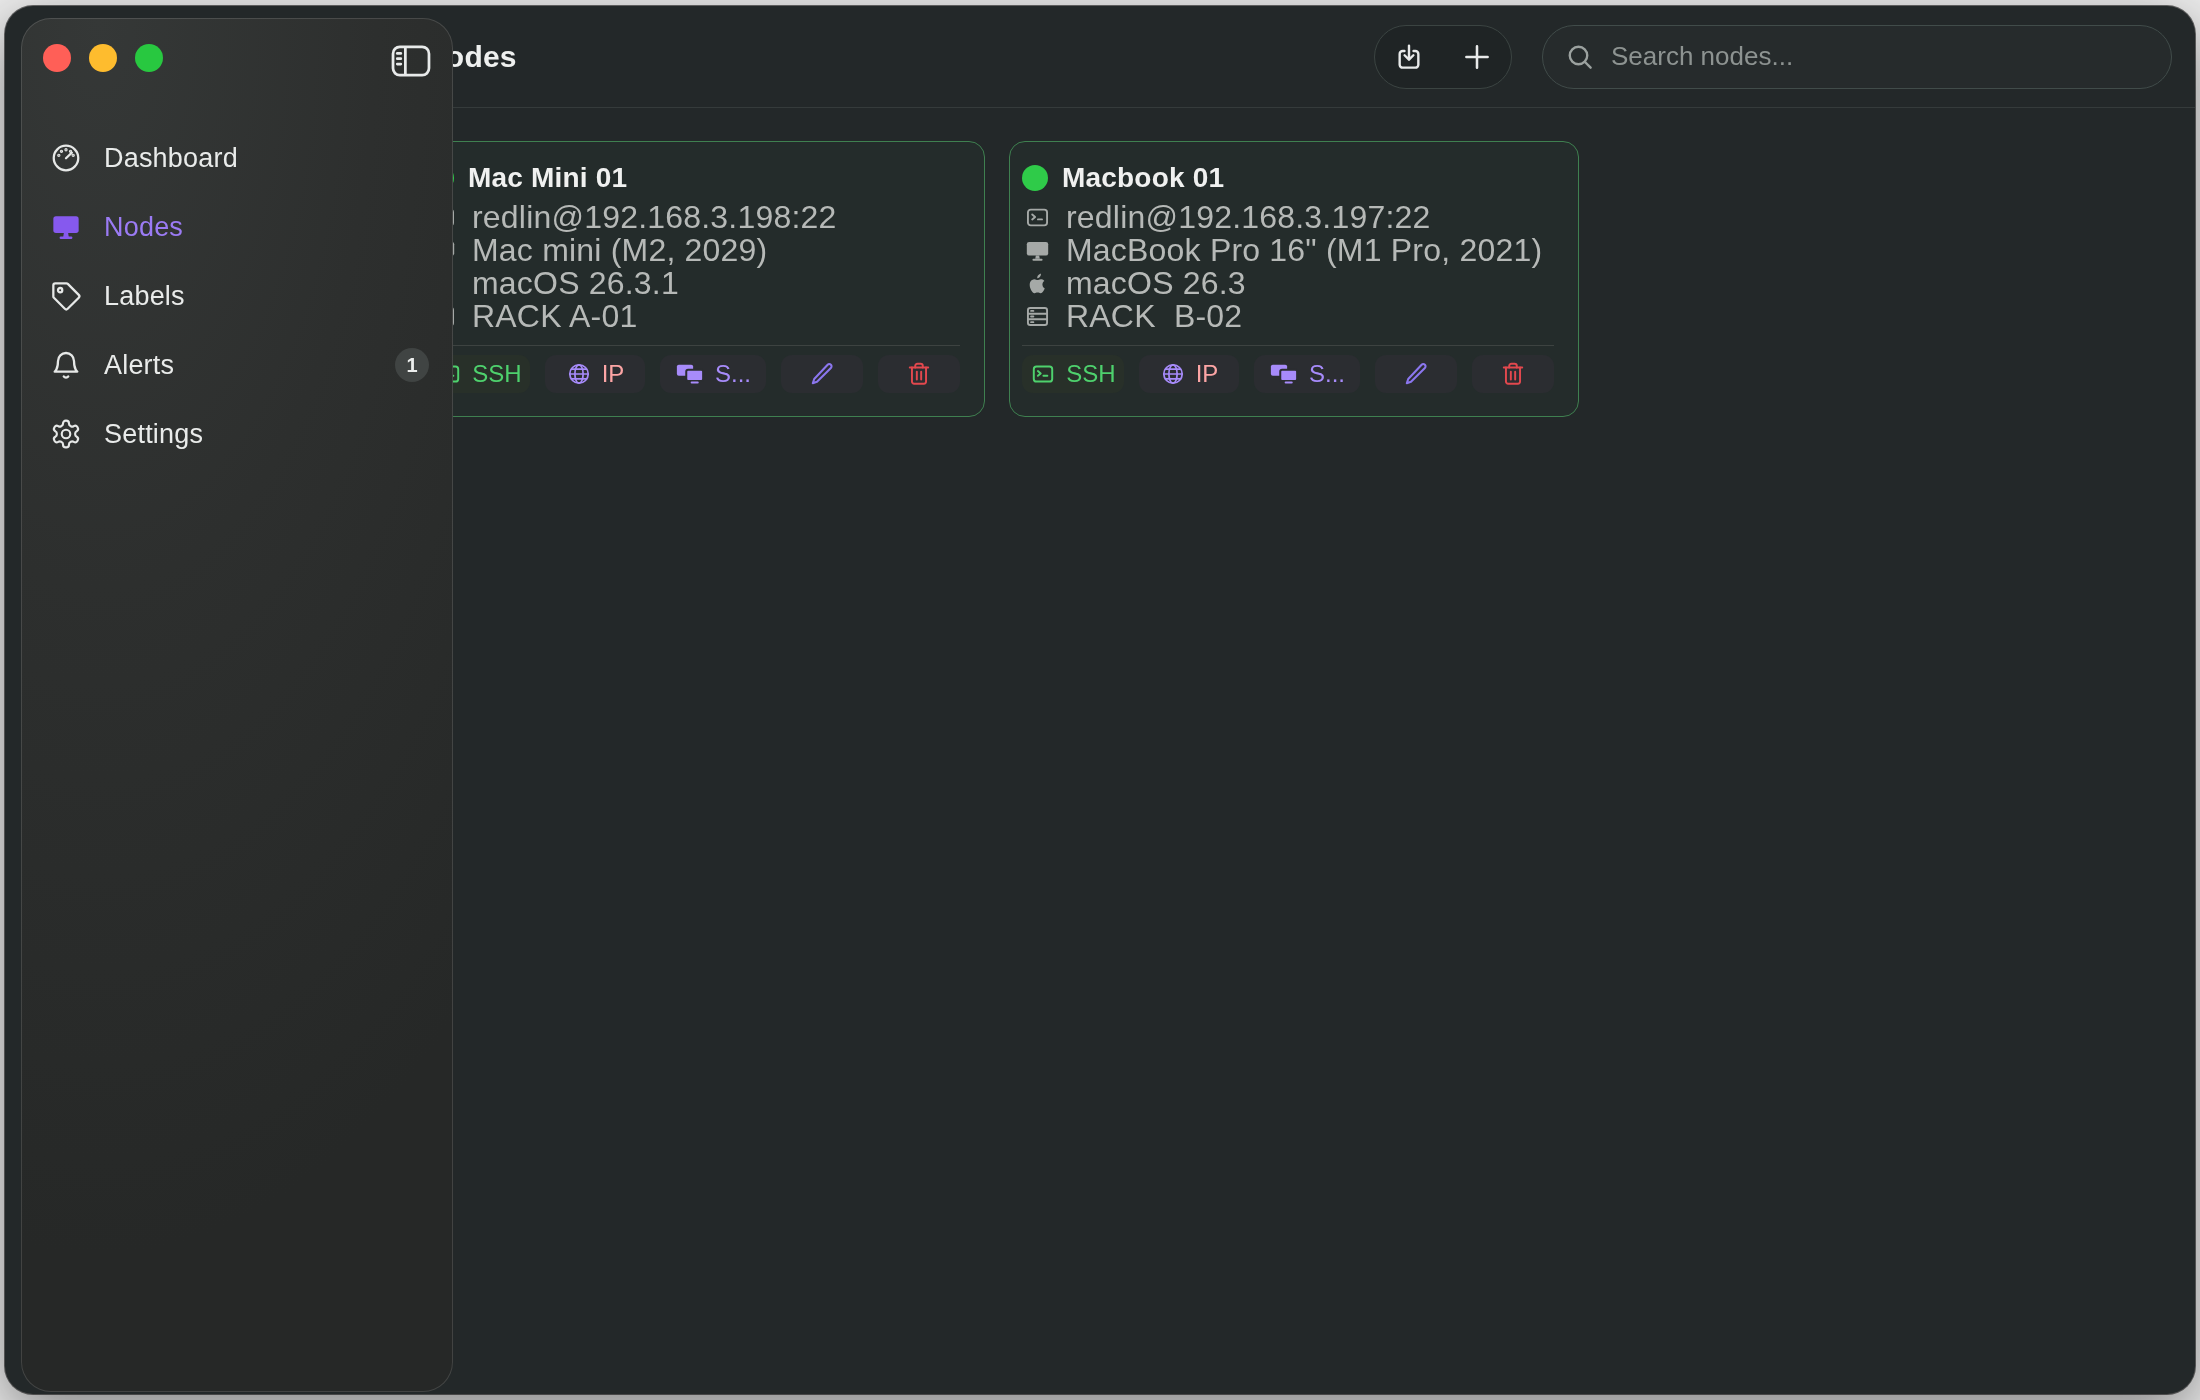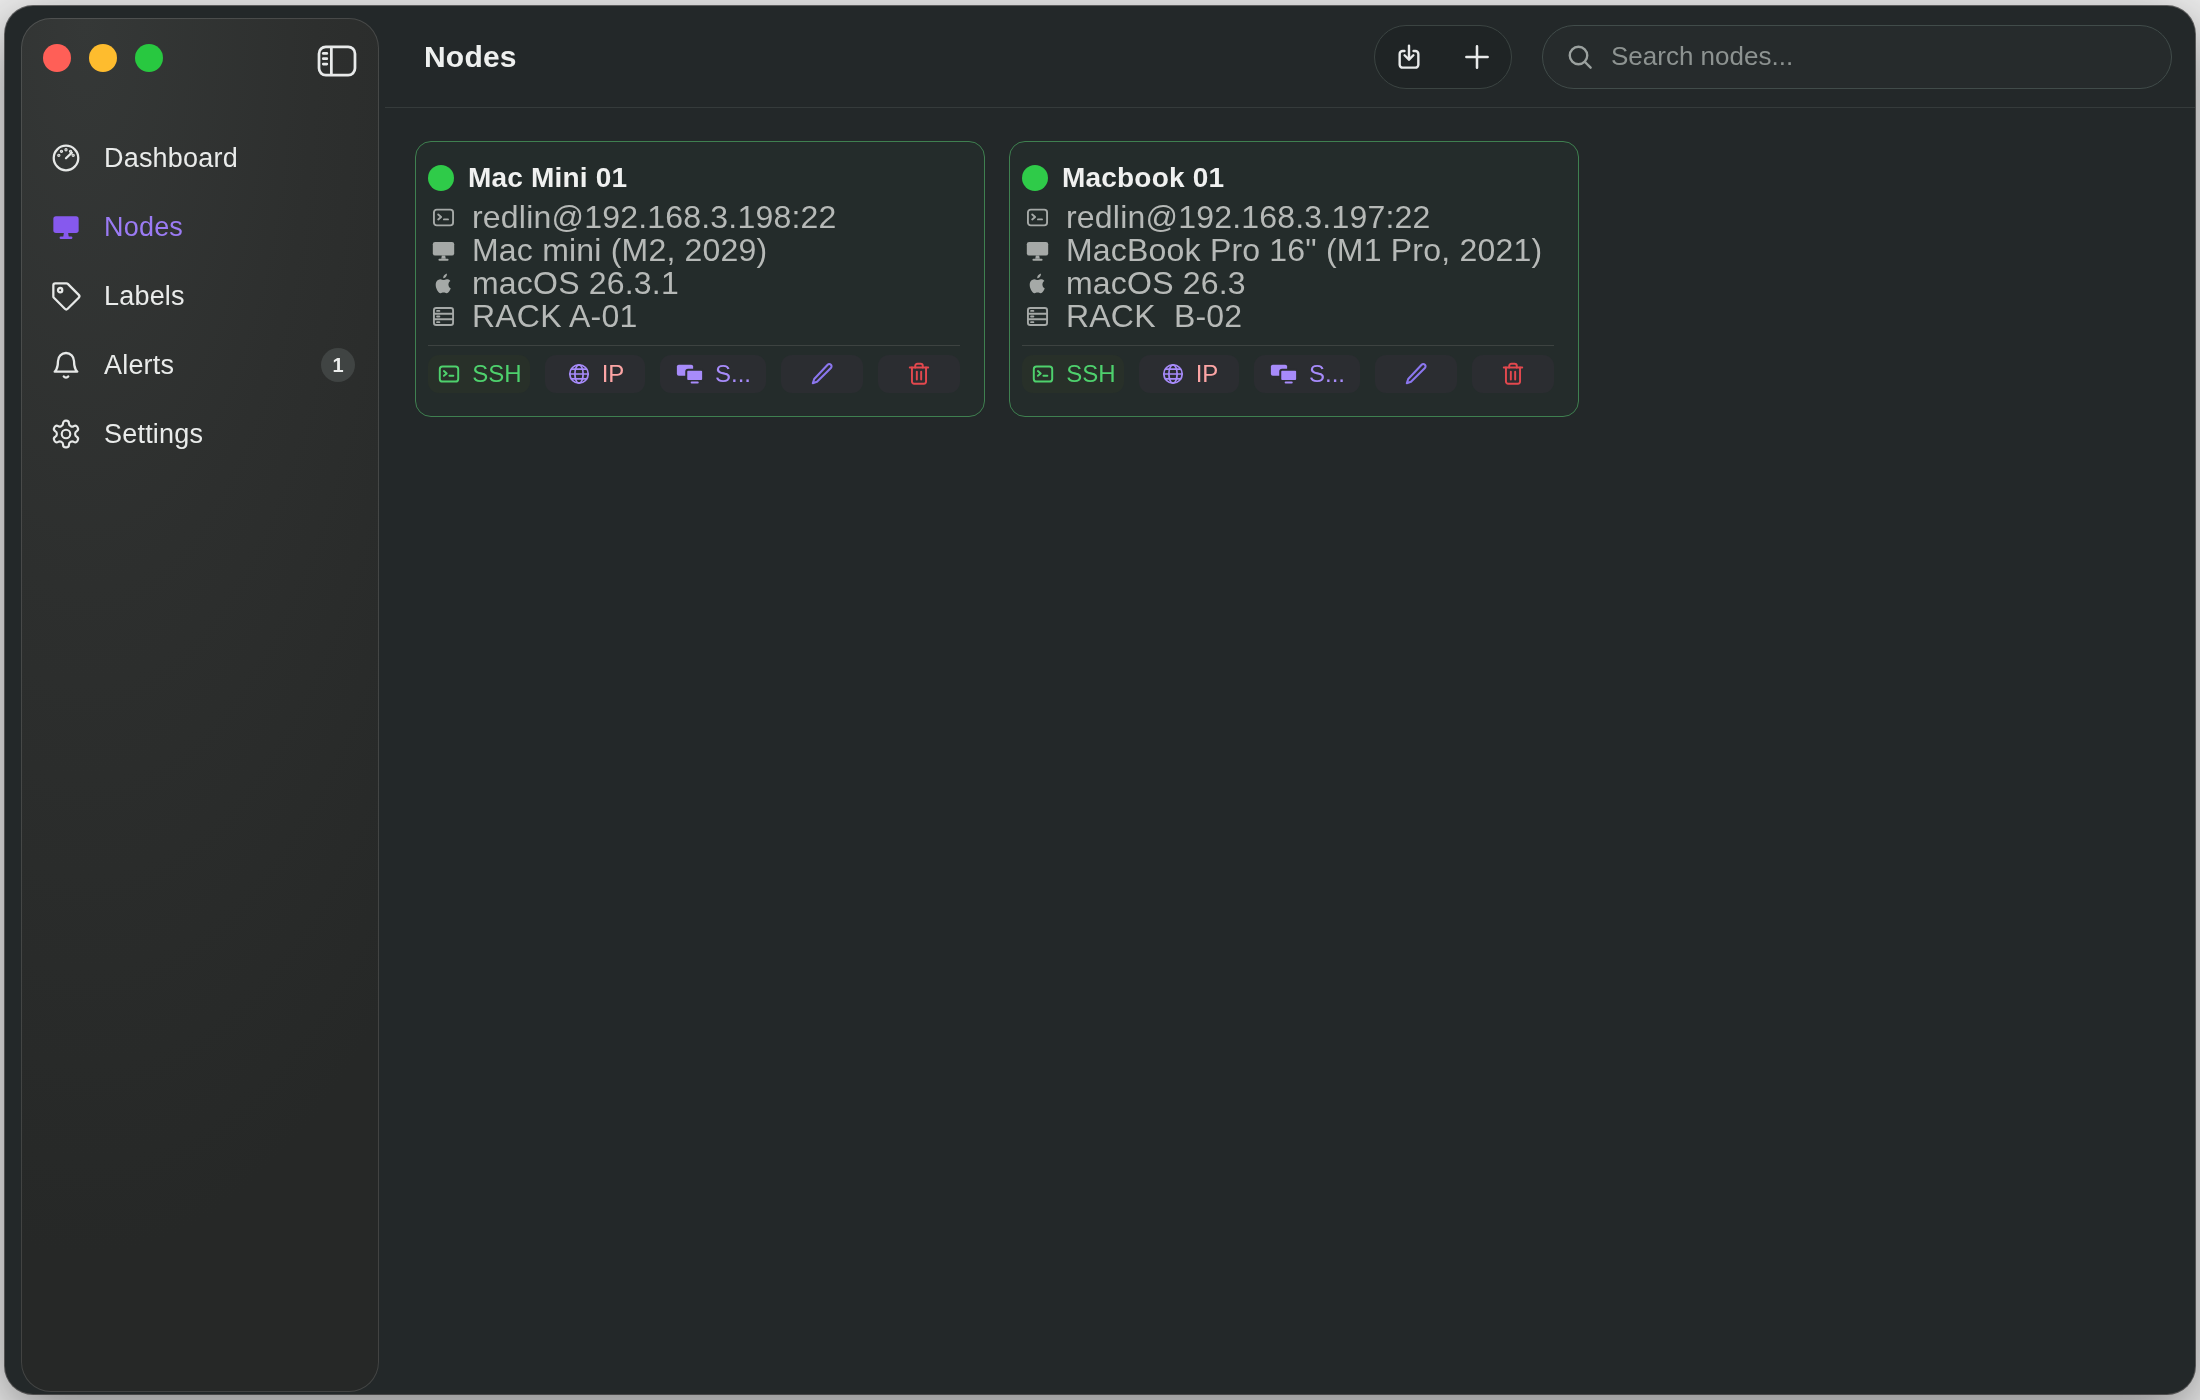--- a/index.html
+++ b/index.html
@@ -11,21 +11,21 @@
     -webkit-font-smoothing:antialiased;
   }
   .window {
     position:absolute; left:5px; right:5px; top:6px; bottom:6px;
     background:#232829; border-radius:28px;
     box-shadow:0 18px 60px rgba(0,0,0,0.45), 0 0 0 1px rgba(0,0,0,0.55);
     overflow:hidden;
   }
   
   .sidebar {
-    position:absolute; left:16px; top:12px; bottom:2px; width:358px;
+    position:absolute; left:16px; top:12px; bottom:2px; width:432px;
     border-radius:30px;
     background:radial-gradient(140% 90% at 18% 0%, #353837 0%, #2d2f2e 46%, #262827 100%);
     box-shadow:inset 0 0 0 1px rgba(255,255,255,0.13);
     z-index:3;
   }
   .traffic-row { display:flex; gap:18px; padding:26px 0 0 22px; }
   .traffic { width:28px; height:28px; border-radius:50%; cursor:default; }
   .traffic.red    { background:#ff5f57; }
   .traffic.yellow { background:#febc2e; }
   .traffic.green  { background:#28c840; }

